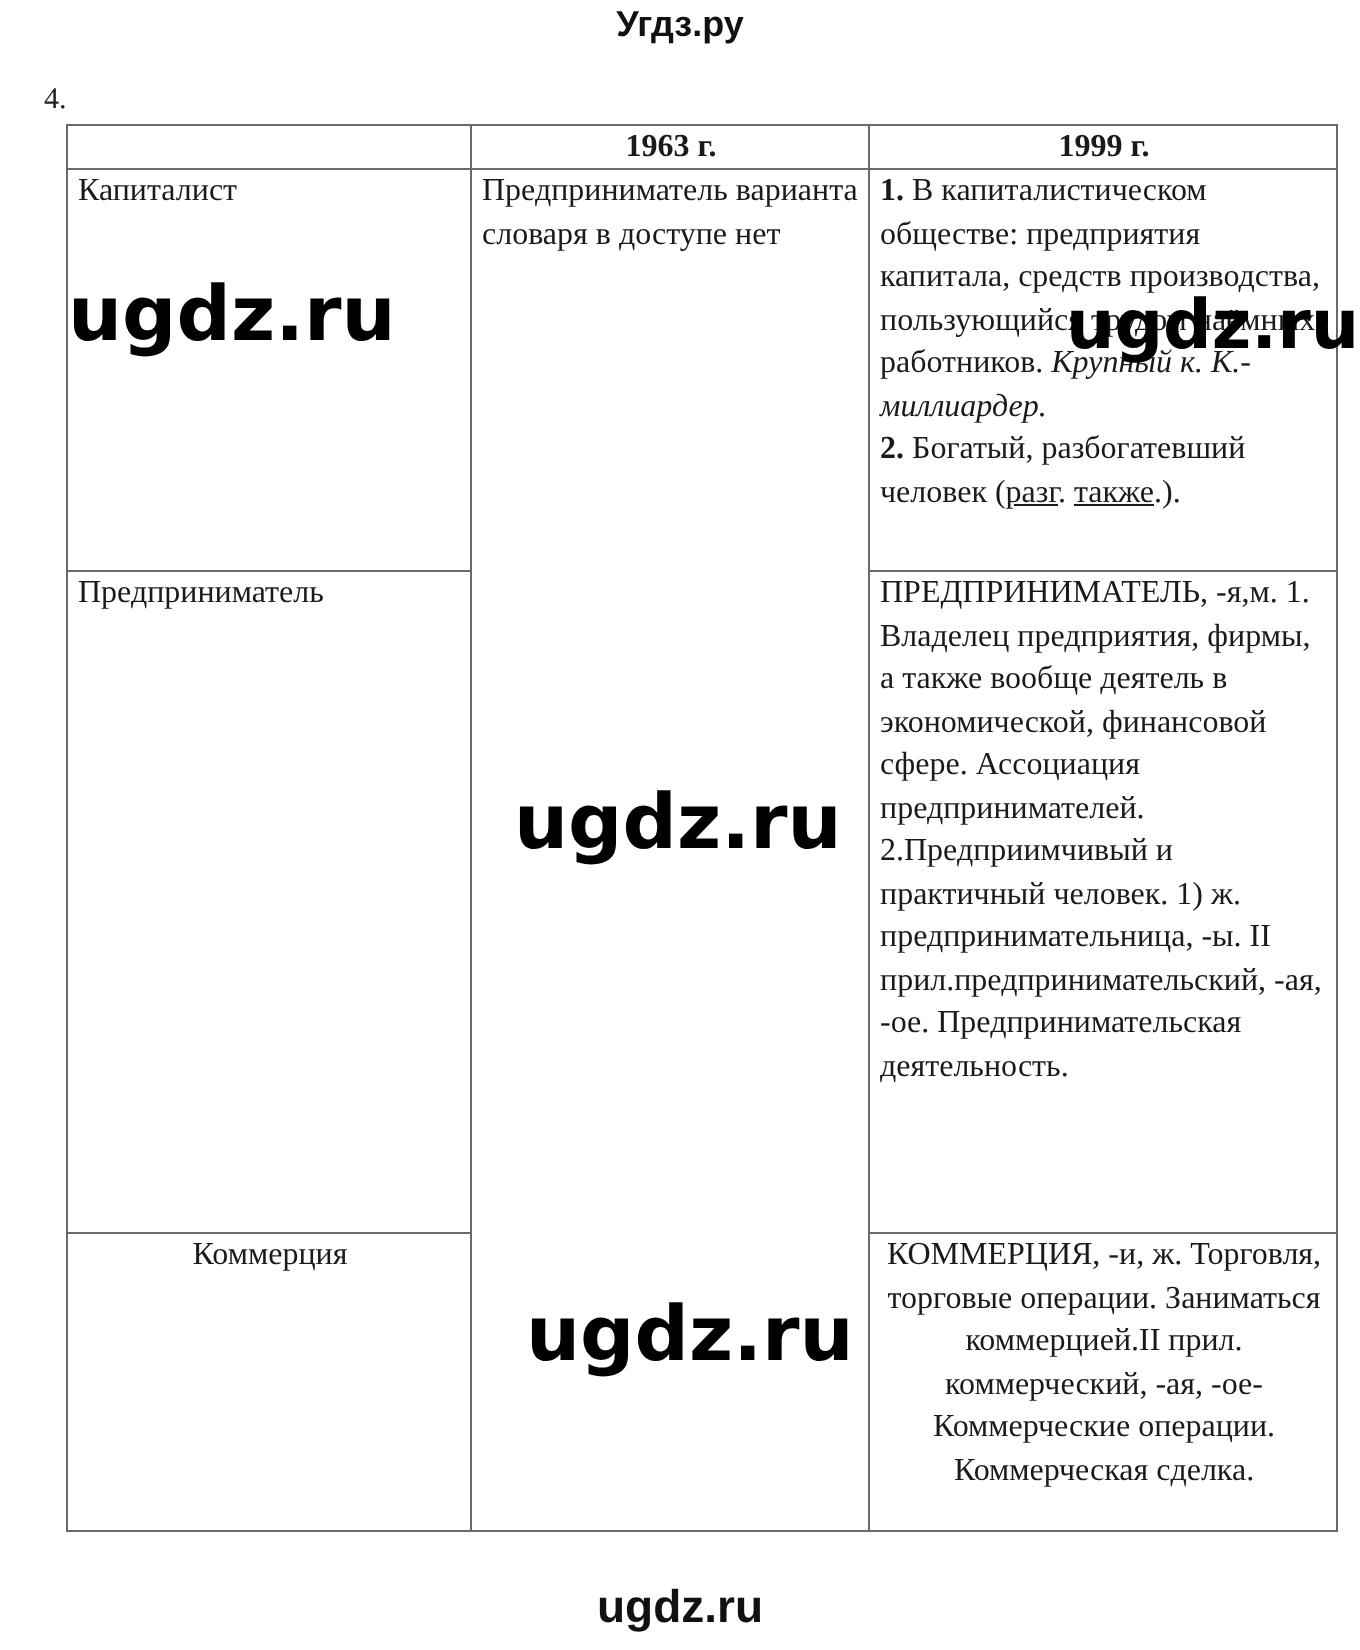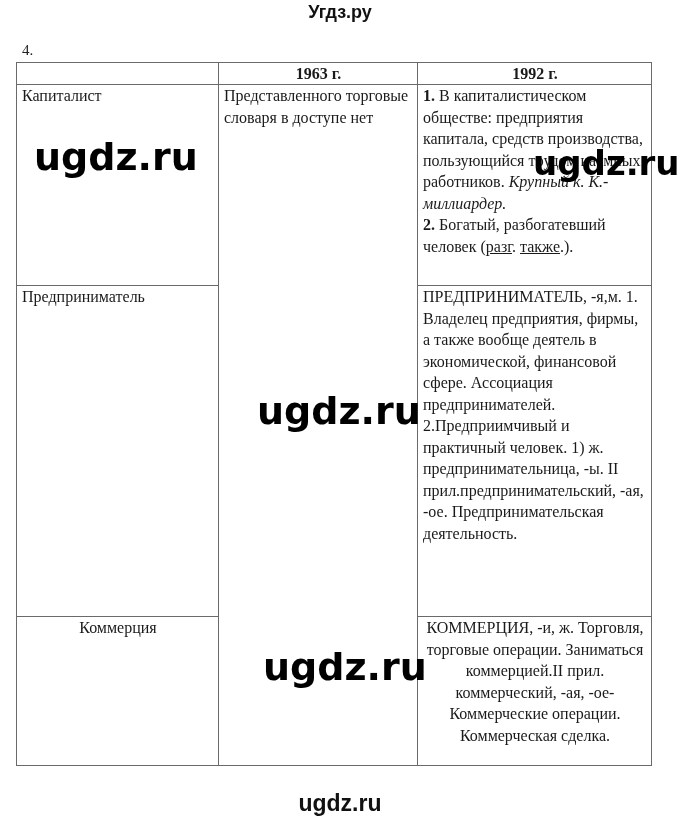--- a/index.html
+++ b/index.html
@@ -10,21 +10,21 @@
     }
     .site-title {
       position: absolute; left: 0; top: 2px; width: 680px; text-align: center;
       font-family: "Liberation Sans", sans-serif; font-weight: bold; font-size: 18px;
       color: #111;
     }
     .task-number {
       position: absolute; left: 22px; top: 42px; font-size: 15px; color: #222;
     }
     table.dict {
-      position: absolute; left: 16px; top: 62px; width: 635px;
+      position: absolute; left: 33px; top: 62px; width: 635px;
       border-collapse: collapse; table-layout: fixed;
       font-size: 16px; line-height: 21.5px; color: #1a1a1a;
     }
     table.dict td, table.dict th {
       border: 1.5px solid #6a6a6a; vertical-align: top; padding: 0 4px 0 5px;
     }
     table.dict th {
       font-weight: bold; text-align: center; height: 21px; line-height: 21px; font-size: 16px;
     }
     col.c1 { width: 202px; }
@@ -54,27 +54,27 @@
 <table class="dict">
   <colgroup>
       <col class="c1">
       <col class="c2">
       <col class="c3">
     </colgroup>
   <thead>
     <tr>
       <th></th>
       <th>1963 г.</th>
-      <th>1992 г.</th>
+      <th>1999 г.</th>
     </tr>
   </thead>
   <tbody>
     <tr class="row-cap">
       <td>Капиталист</td>
-      <td rowspan="3">Представленного торговые словаря в доступе нет</td>
+      <td rowspan="3">Предприниматель варианта словаря в доступе нет</td>
       <td class="def"><b>1.</b><span> В капиталистическом обществе: предприятия капитала, средств производства, пользующийся трудом наёмных работников. </span><i>Крупный к. К.-миллиардер.</i><br><b>2.</b><span> Богатый, разбогатевший человек (</span><u>разг</u><span>. </span><u>также</u><span>.).</span></td>
     </tr>
     <tr class="row-pred">
       <td>Предприниматель</td>
       <td class="def">ПРЕДПРИНИМАТЕЛЬ, -я,м. 1. Владелец предприятия, фирмы, а также вообще деятель в экономической, финансовой сфере. Ассоциация предпринимателей. 2.Предприимчивый и практичный человек. 1) ж. предпринимательница, -ы. II прил.предпринимательский, -ая, -ое. Предпринимательская деятельность.</td>
     </tr>
     <tr class="row-comm">
       <td>Коммерция</td>
       <td class="def">КОММЕРЦИЯ, -и, ж. Торговля, торговые операции. Заниматься коммерцией.II прил. коммерческий, -ая, -ое- Коммерческие операции. Коммерческая сделка.</td>
     </tr>

